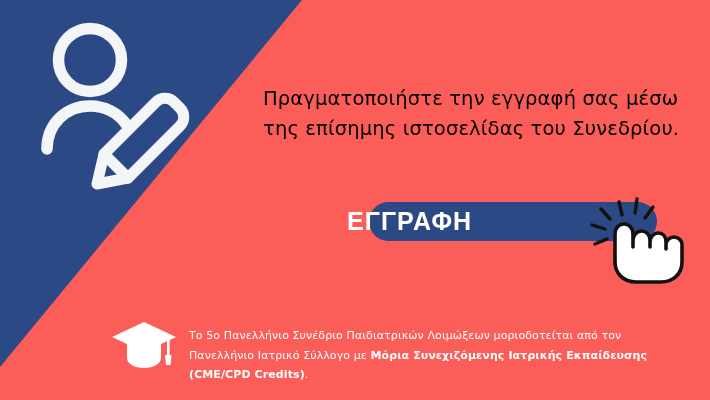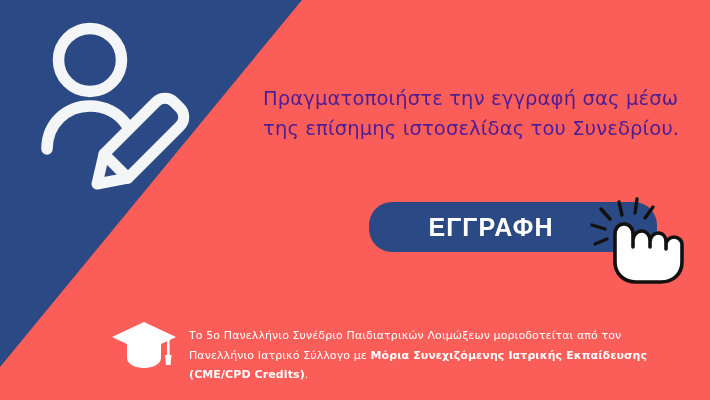--- a/index.html
+++ b/index.html
@@ -34,42 +34,41 @@
     width: 178px;
     height: 182px;
   }
 
   
   #headline {
     position: absolute;
     left: 263px;
     top: 84px;
     width: 430px;
-    color: #4c1d95;
+    color: #000000;
     font-size: 19.5px;
     line-height: 30px;
     letter-spacing: 0.15px;
     font-weight: 400;
   }
 
   
   #cta-button {
     position: absolute;
     left: 369px;
     top: 202px;
     width: 288px;
-    height: 50px;
+    height: 39px;
     background: #2b4a85;
     border: none;
     border-radius: 23px;
     cursor: pointer;
     padding: 0;
     display: flex;
     align-items: center;
-    justify-content: center;
   }
   #cta-label {
     color: #ffffff;
     font-size: 25px;
     font-weight: 700;
     letter-spacing: 1.1px;
     line-height: 1;
     position: relative;
     left: -22px;
   }

